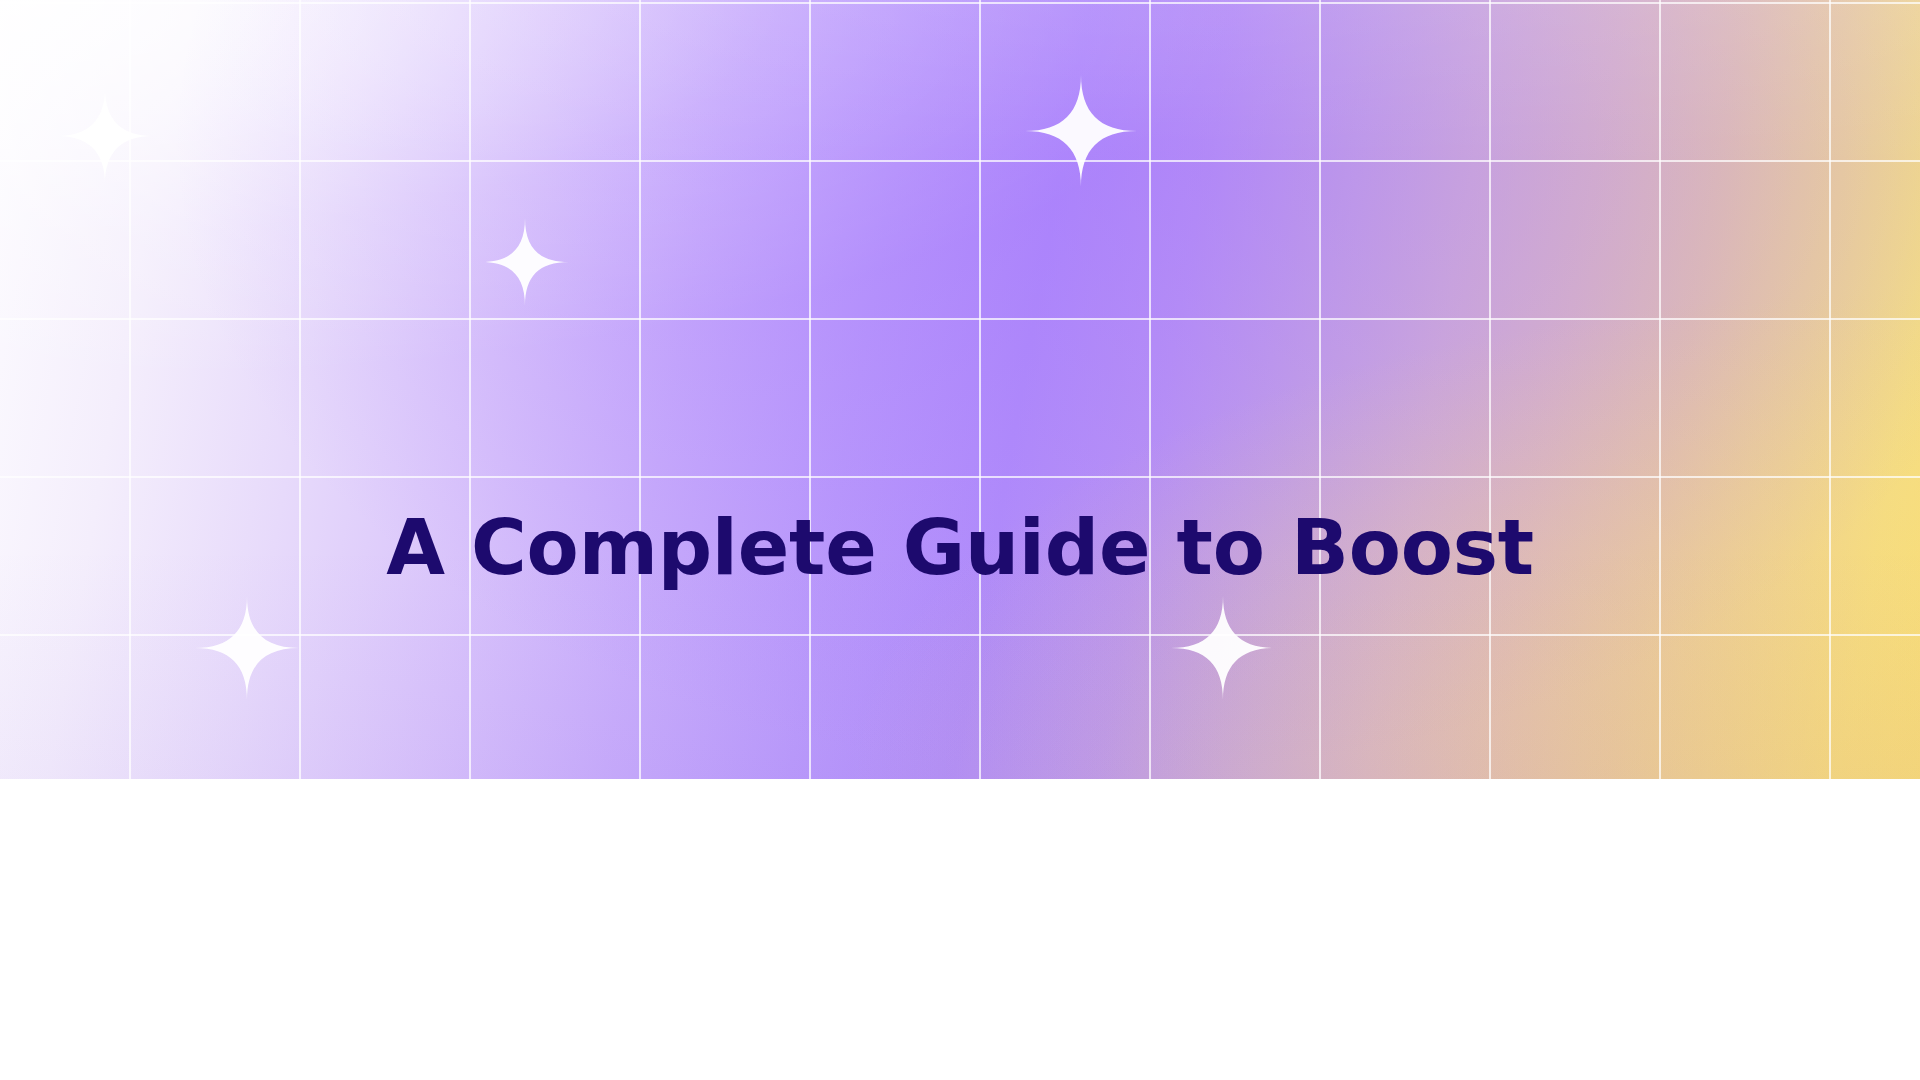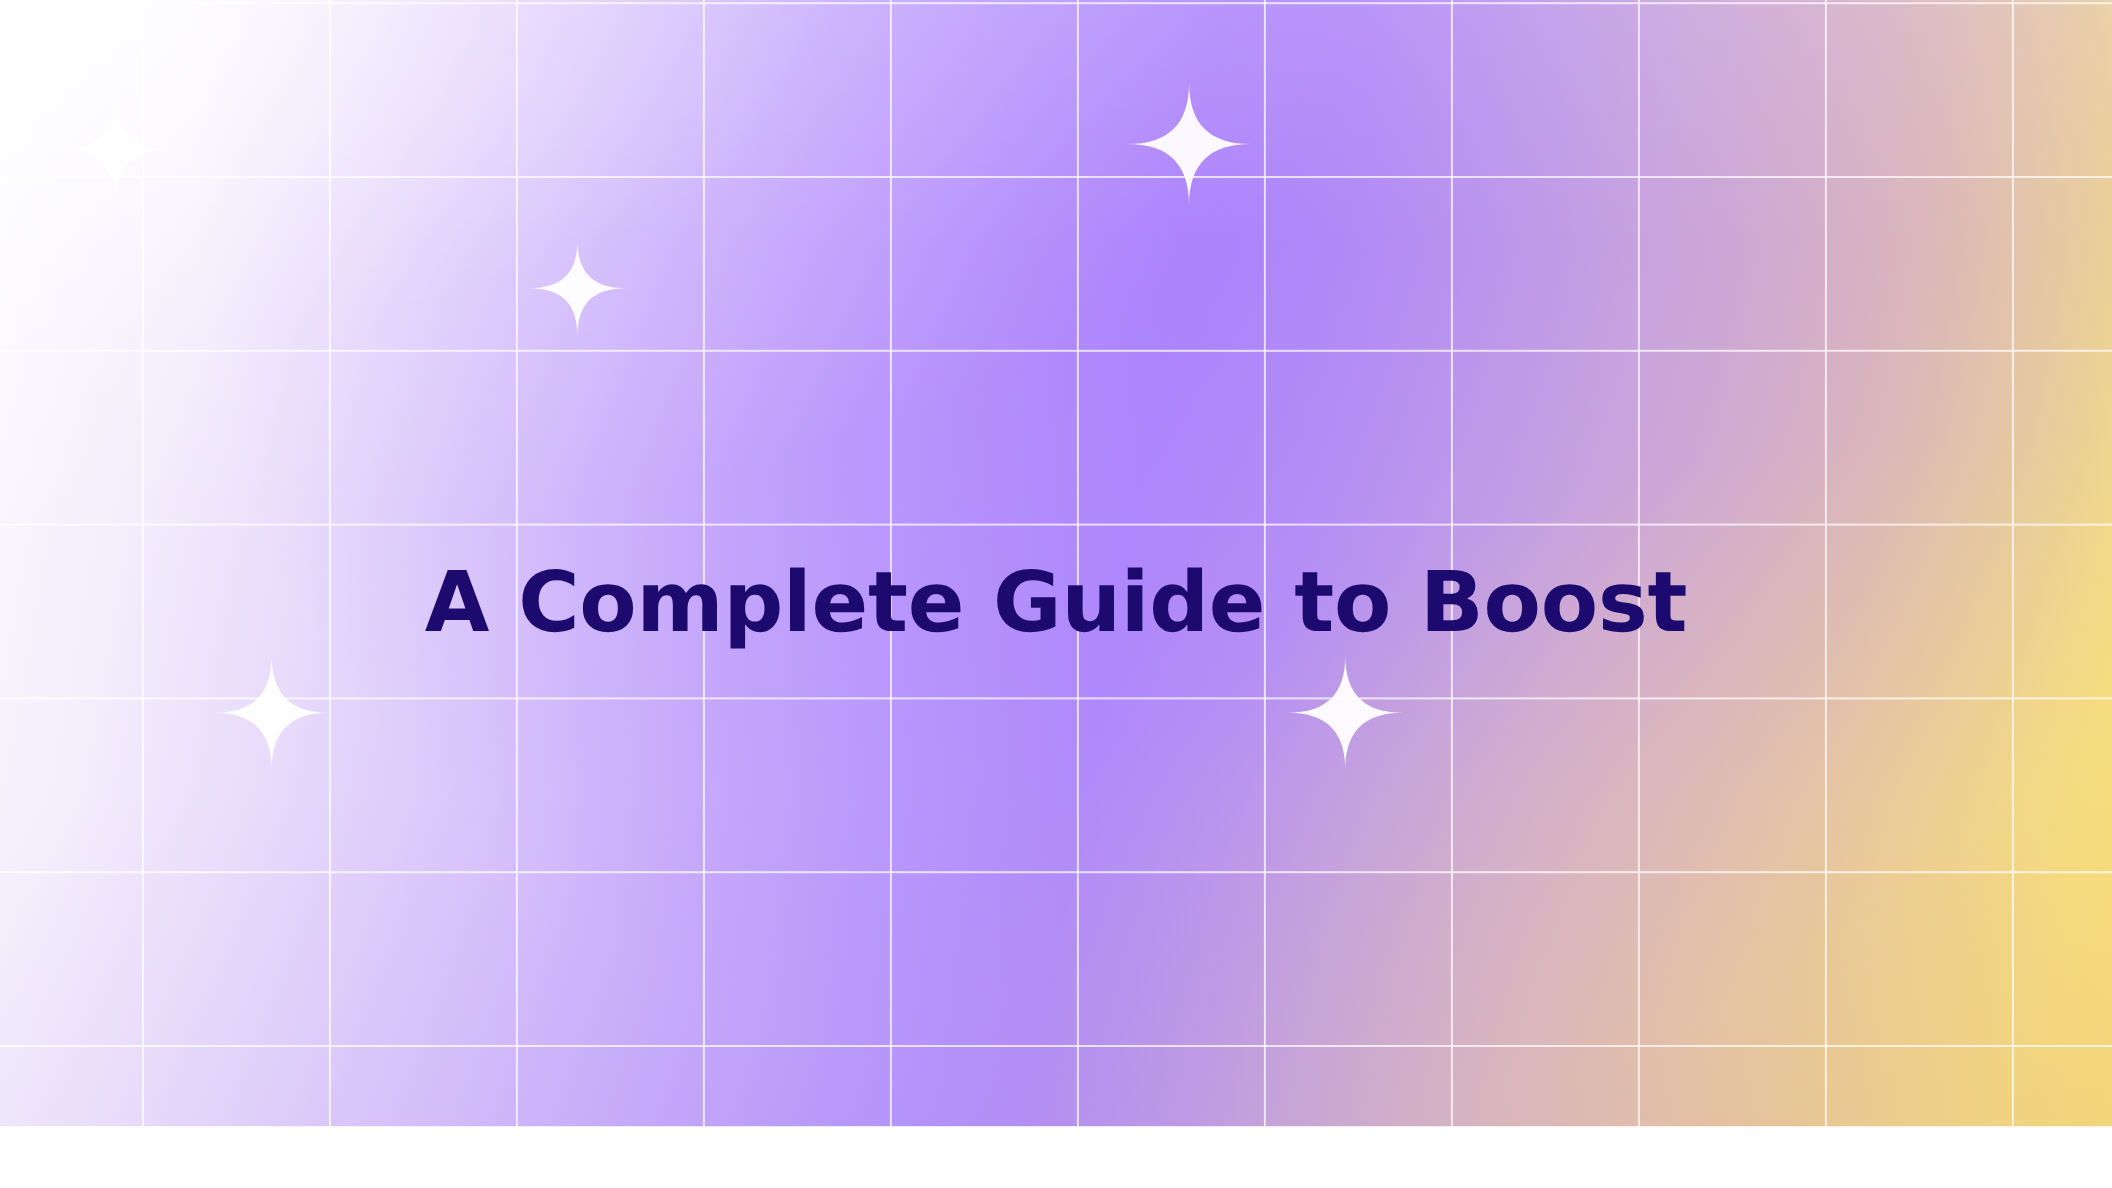--- a/index.html
+++ b/index.html
@@ -5,21 +5,21 @@
 <style>
   html, body {
     margin: 0;
     padding: 0;
     background: #ffffff;
   }
 
   #banner {
     position: relative;
     width: 1920px;
-    height: 1024px;
+    height: 779px;
     overflow: hidden;
     font-family: "DejaVu Sans", "Liberation Sans", sans-serif;
     isolation: isolate;
   }
 
   
   .bg-base {
     position: absolute;
     inset: 0;
     background:

